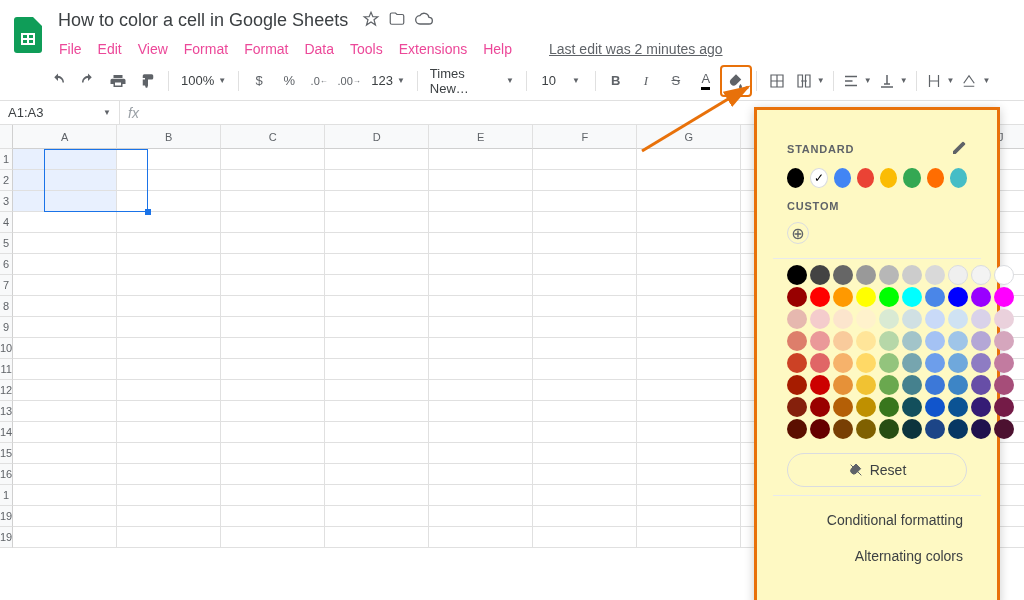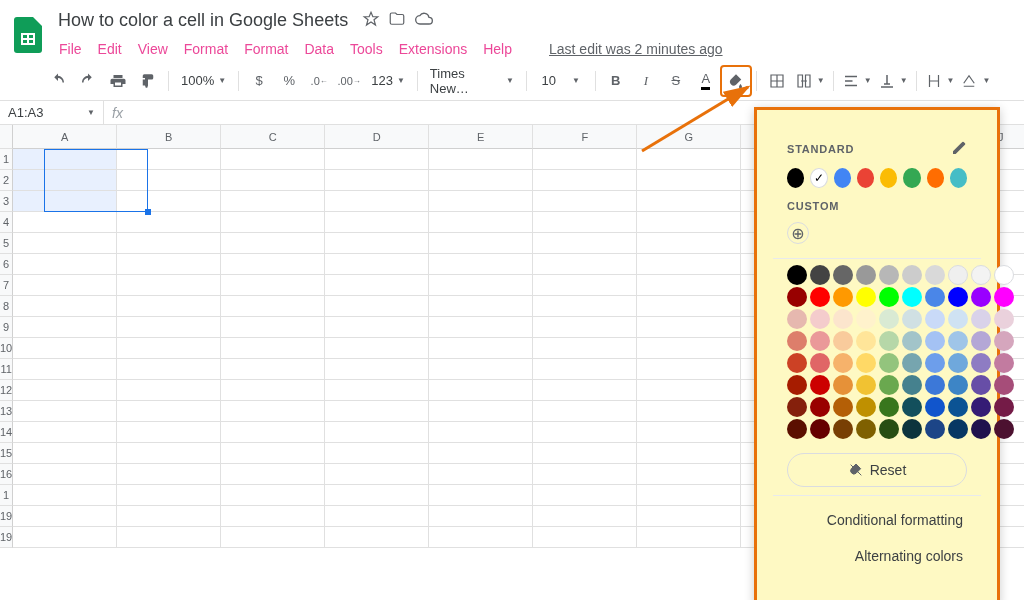--- a/index.html
+++ b/index.html
@@ -14,21 +14,21 @@
 .menu-item { padding: 4px 7px; font-size: 14px; color: #ec4899; cursor: pointer; border-radius: 4px; }
 .last-edit { color: #5f6368; text-decoration: underline; font-size: 14px; margin-left: 28px; cursor: pointer; }
 .toolbar { display: flex; align-items: center; padding: 4px 8px 4px 44px; border-bottom: 1px solid #e0e0e0; gap: 2px; min-height: 40px; }
 .tb-btn { width: 28px; height: 28px; display: flex; align-items: center; justify-content: center; cursor: pointer; border-radius: 4px; color: #5f6368; }
 .tb-sep { width: 1px; height: 20px; background: #e0e0e0; margin: 0 4px; }
 .tb-drop { display: flex; align-items: center; padding: 0 6px; height: 28px; cursor: pointer; color: #3c4043; font-size: 13px; gap: 4px; }
 .caret { font-size: 8px; color: #5f6368; }
 .tb-highlighted { position: relative; }
 .tb-highlighted::after { content: ''; position: absolute; inset: -2px; border: 2px solid #e8710a; border-radius: 4px; pointer-events: none; }
 .formula-bar { display: flex; align-items: center; border-bottom: 1px solid #e0e0e0; height: 24px; }
-.name-box { width: 104px; display: flex; align-items: center; padding: 0 8px; font-size: 13px; color: #3c4043; border-right: 1px solid #e0e0e0; height: 100%; }
+.name-box { width: 120px; display: flex; align-items: center; padding: 0 8px; font-size: 13px; color: #3c4043; border-right: 1px solid #e0e0e0; height: 100%; }
 .name-box .caret { margin-left: auto; }
 .fx-label { width: 40px; color: #9aa0a6; font-style: italic; font-size: 14px; padding-left: 8px; }
 .fx-input { flex: 1; border: none; outline: none; font-size: 13px; height: 100%; padding: 0 4px; }
 .grid-area { display: flex; position: relative; overflow: hidden; }
 .row-headers { width: 44px; }
 .row-hdr { height: 21px; border-bottom: 1px solid #e0e0e0; border-right: 1px solid #d0d0d0; display: flex; align-items: center; justify-content: center; font-size: 11px; color: #5f6368; background: #f8f9fa; }
 .row-hdr.corner { height: 24px; border-right: 1px solid #d0d0d0; }
 .grid-main { flex: 1; }
 .col-headers { display: flex; height: 24px; }
 .col-hdr { width: 104px; border-right: 1px solid #e0e0e0; border-bottom: 1px solid #d0d0d0; display: flex; align-items: center; justify-content: center; font-size: 11px; color: #5f6368; background: #f8f9fa; }

